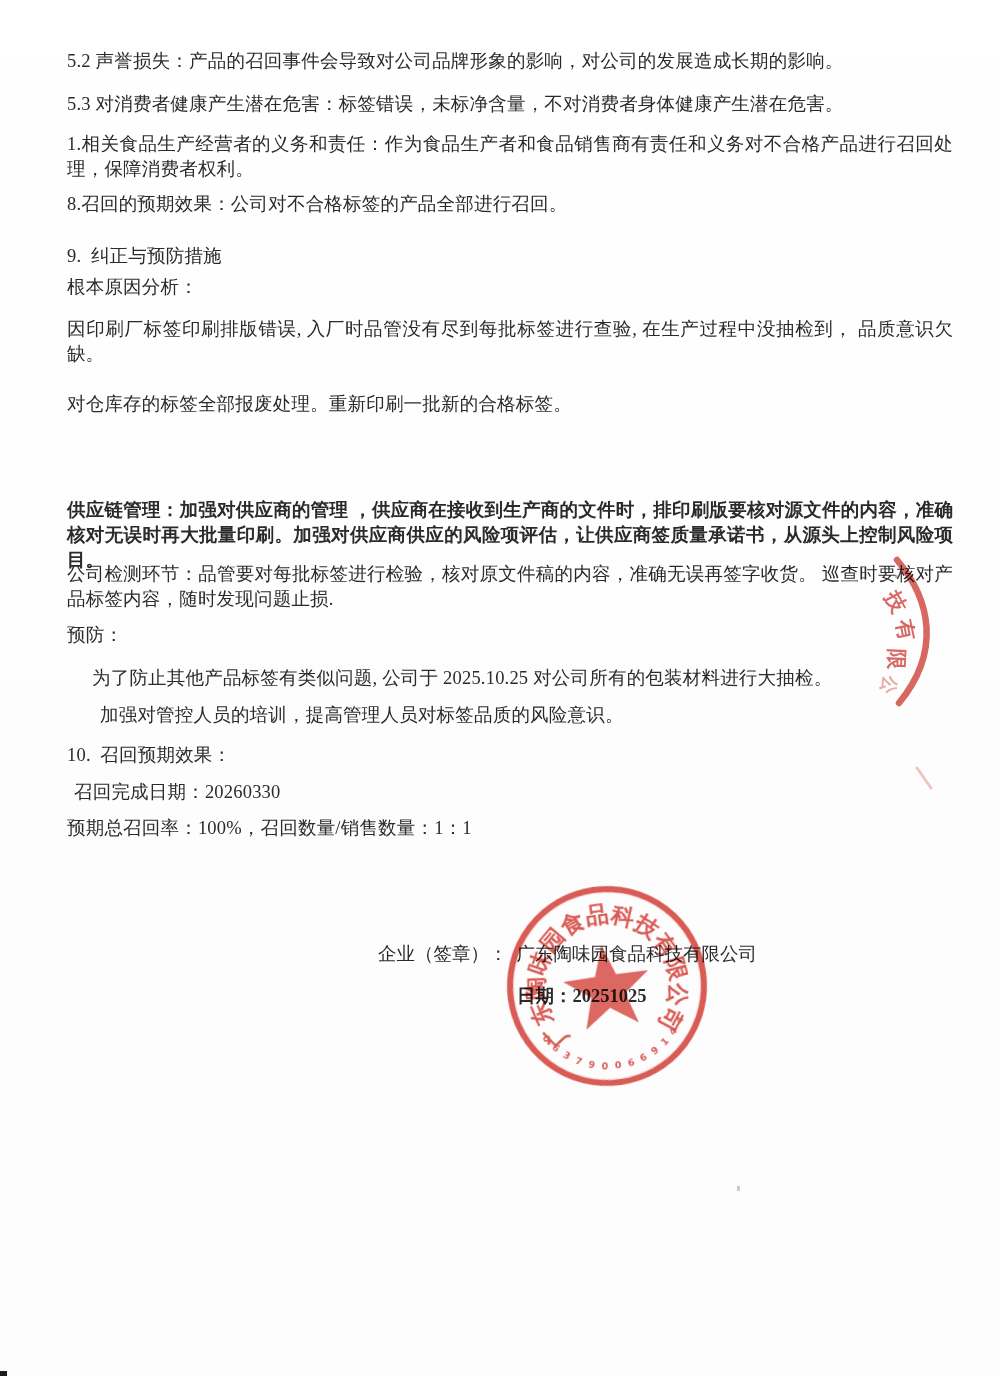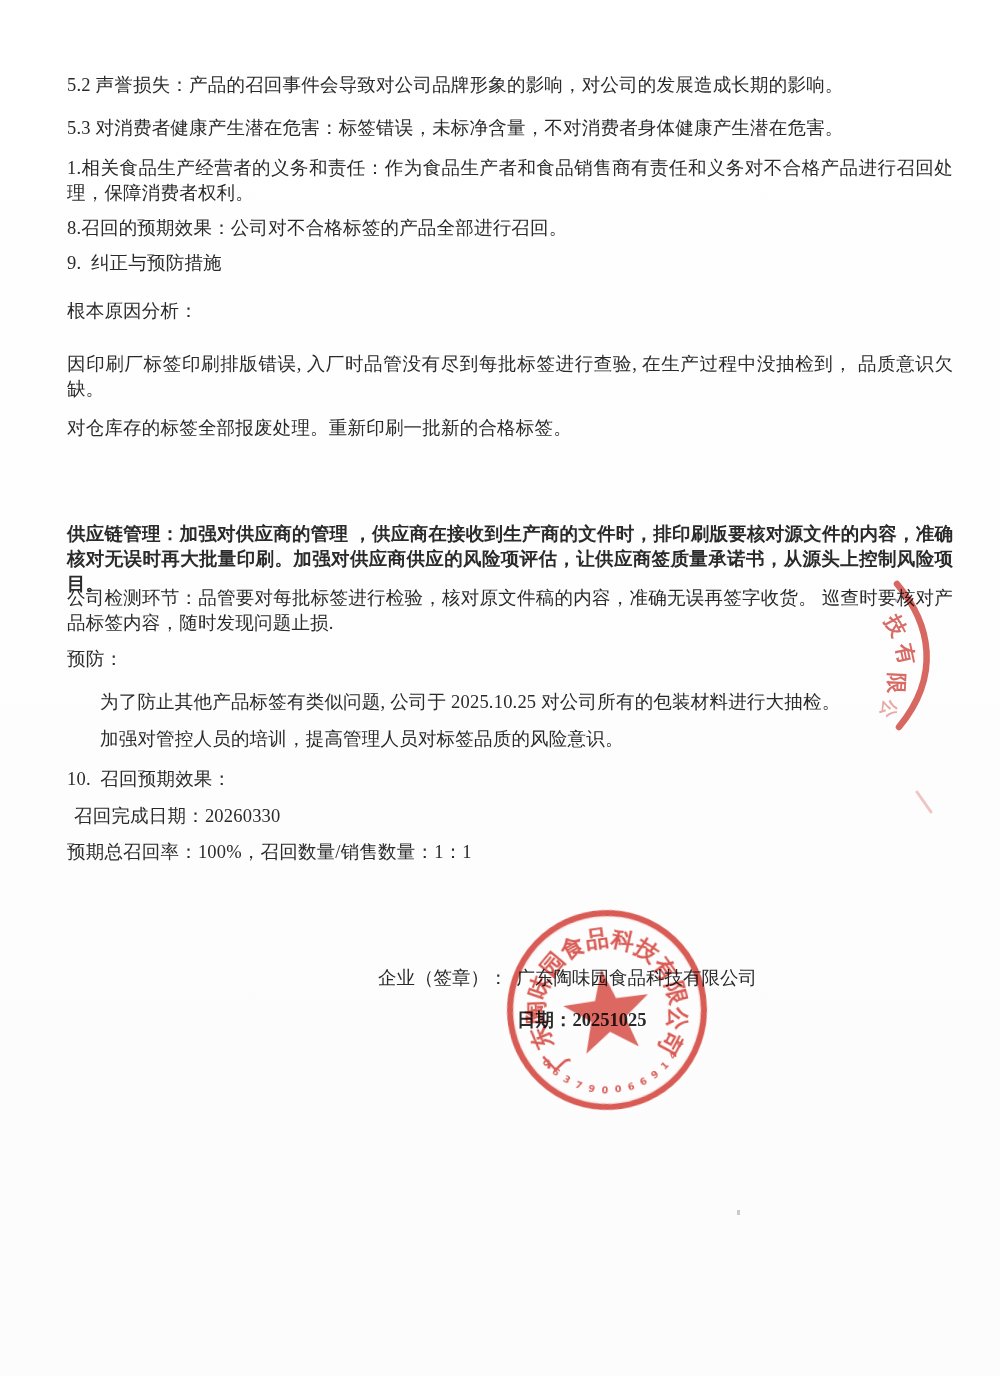--- a/index.html
+++ b/index.html
@@ -6,36 +6,35 @@
   body{
     width:1000px;height:1376px;
     background:#ffffff;
     position:relative;
     overflow:hidden;
     font-family:"Liberation Serif","DejaVu Serif",serif;
   }
   .page{
     position:absolute;inset:0;
     background:linear-gradient(180deg,#ffffff 0%,#fdfdfd 60%,#fcfcfc 100%);
-    margin-top:24px;
   }
   .para{
     position:absolute;
     left:67px;width:886px;
     font-size:18.5px;line-height:25px;
     color:#2a2a2a;
     letter-spacing:0.2px;
     text-align:justify;
     white-space:pre-wrap;
   }
   .p1{top:30px}.p2{top:73px}.p3{top:113px}.p4{top:173px}
-  .p5{top:208px}.p6{top:256px}.p7{top:309px;letter-spacing:0;}.p8{top:334px}
+  .p5{top:225px}.p6{top:256px}.p7{top:298px;letter-spacing:0;}.p8{top:334px}
   .p9{top:373px}.p10{top:413px}.p11{top:479px;letter-spacing:0;font-weight:bold;}.p12{top:543px}
   .p13{top:604px}
-  .p14{top:647px;left:100px;width:853px}
+  .p14{top:647px;left:92px;width:853px}
   .p15{top:684px;left:100px;width:853px}
   .p16{top:724px}.p17{top:761px;left:74px}.p18{top:797px}
   .p19{top:842px}
   .sign-line{
     position:absolute;top:941px;left:378px;
     font-size:18.5px;color:#2a2a2a;white-space:nowrap;z-index:3;
   }
   .sign-line .company{margin-left:9px;}
   .date-line{
     position:absolute;top:983px;left:517px;

